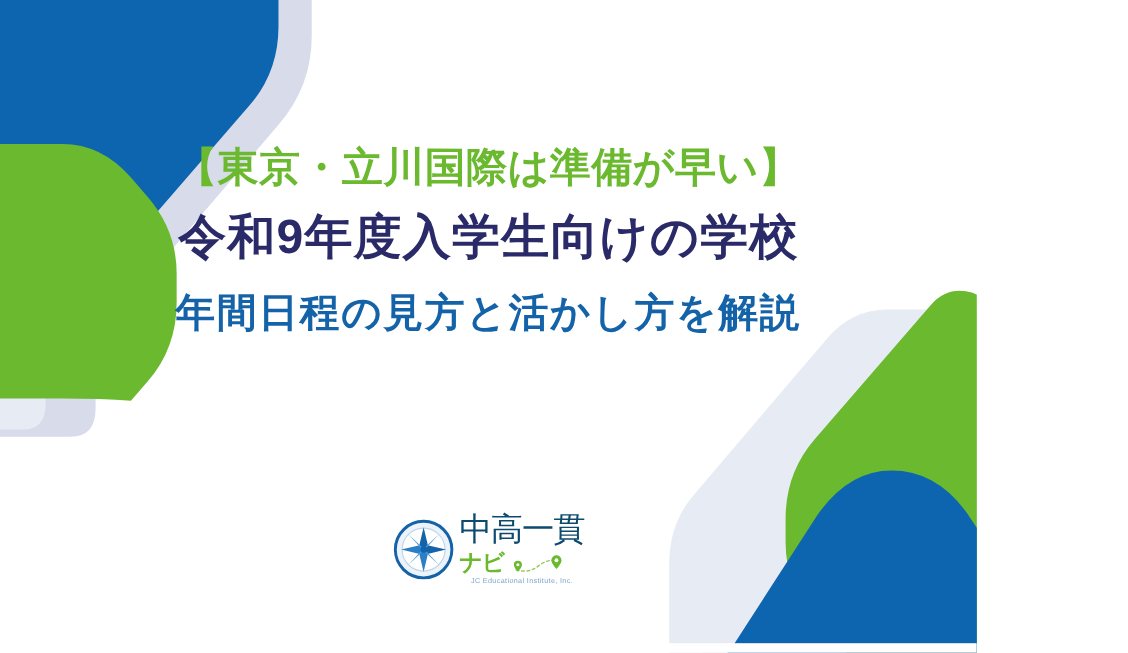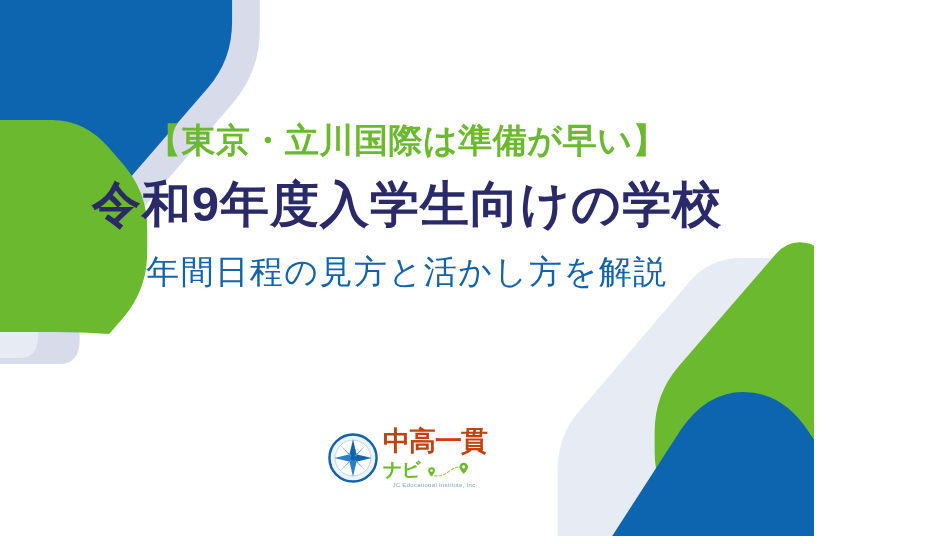--- a/index.html
+++ b/index.html
@@ -46,36 +46,36 @@
     font-weight: bold;
     letter-spacing: 0.5px;
     line-height: 1.1;
     white-space: nowrap;
     text-align: center;
   }
 
   .headline {
     margin-top: 14px;
     color: #2B2A68;
-    font-size: 49px;
+    font-size: 40px;
     font-weight: bold;
     line-height: 1.28;
     letter-spacing: 1px;
     text-align: right;
     white-space: nowrap;
   }
   .headline .line2 {
     display: block;
   }
 
   .subline {
     margin-top: 18px;
     color: #1463A8;
     font-size: 33px;
-    font-weight: normal;
+    font-weight: bold;
     letter-spacing: 1.5px;
     line-height: 1.1;
     text-align: center;
     white-space: nowrap;
   }
 
   
   .logo-block {
     position: absolute;
     left: 50%;
@@ -91,23 +91,23 @@
     flex: 0 0 auto;
     margin-top: 4px;
   }
   .logo-wordmark {
     position: relative;
     display: flex;
     flex-direction: column;
     align-items: flex-start;
   }
   .logo-line-1 {
-    color: #c2410c;
+    color: #0c4a6e;
     font-size: 27px;
-    font-weight: bold;
+    font-weight: normal;
     line-height: 1.0;
     letter-spacing: -1px;
     white-space: nowrap;
     text-align: right;
   }
   .logo-line-2-row {
     display: flex;
     align-items: flex-end;
     gap: 2px;
   }

